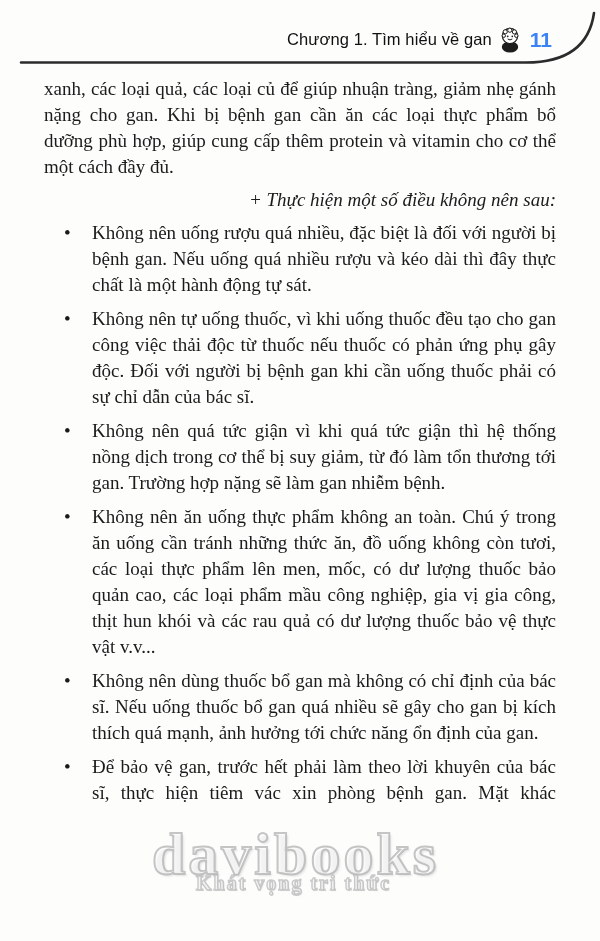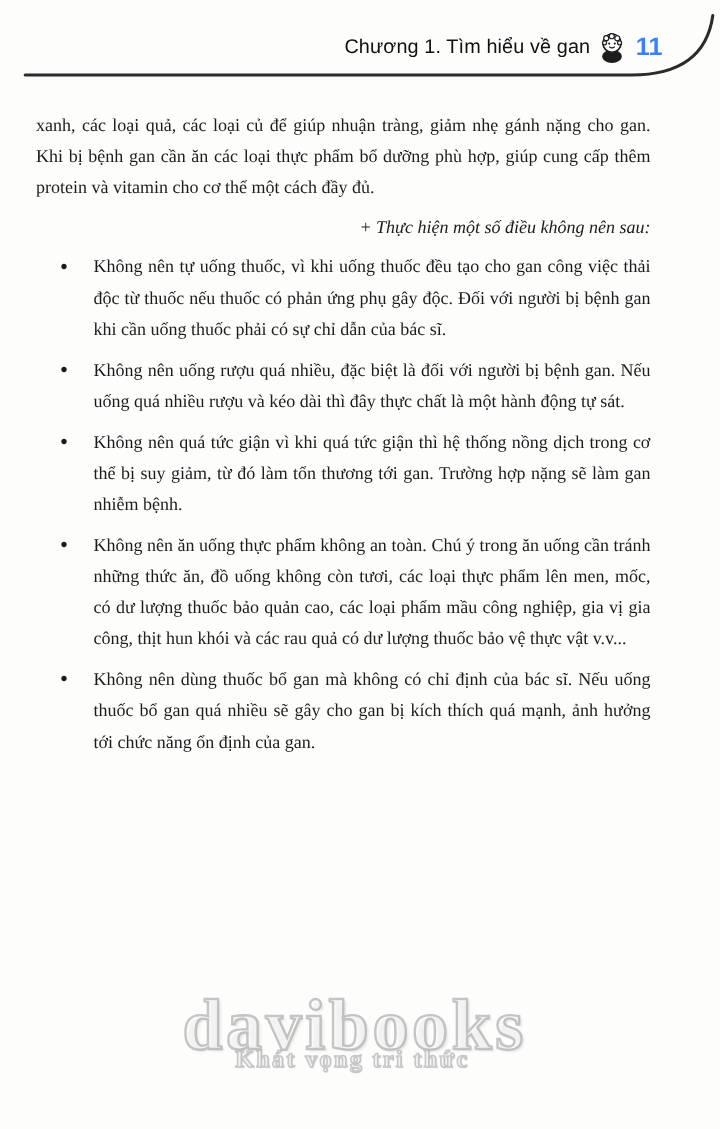--- a/index.html
+++ b/index.html
@@ -23,22 +23,22 @@
   }
   .chapter-title{
     font-size:16.5px;color:#101010;letter-spacing:.1px;
   }
   .mascot{display:inline-block;line-height:0;}
   .page-number{
     font-size:21px;font-weight:700;color:#3b82f6;margin-left:2px;
   }
   
   .page-body{
-    position:absolute;left:30px;top:76px;width:512px;
-    font-size:15px;line-height:26px;margin-top:16px;
+    position:absolute;left:44px;top:76px;width:512px;
+    font-size:19px;line-height:26px;
   }
   .intro{
     margin:0;text-align:justify;
   }
   .subheading{
     margin:7px 0 0 0;padding-left:23px;
     font-style:italic;text-align:right;
   }
   ul.donts{
     list-style:none;margin:7px 0 0 0;padding:0;
@@ -98,24 +98,25 @@
       </svg>
     </span>
     <span class="page-number">11</span>
   </div>
 </div>
 
 <div class="page-body">
   <p class="intro">xanh, các loại quả, các loại củ để giúp nhuận tràng, giảm nhẹ gánh nặng cho gan. Khi bị bệnh gan cần ăn các loại thực phẩm bổ dưỡng phù hợp, giúp cung cấp thêm protein và vitamin cho cơ thể một cách đầy đủ.</p>
   <p class="subheading">+ Thực hiện một số điều không nên sau:</p>
   <ul class="donts">
+    <li>Không nên uống rượu quá nhiều, đặc biệt là đối với người bị bệnh gan. Nếu uống quá nhiều rượu và kéo dài thì đây thực chất là một hành động tự sát.</li>
     <li>Không nên tự uống thuốc, vì khi uống thuốc đều tạo cho gan công việc thải độc từ thuốc nếu thuốc có phản ứng phụ gây độc. Đối với người bị bệnh gan khi cần uống thuốc phải có sự chỉ dẫn của bác sĩ.</li>
-    <li>Không nên uống rượu quá nhiều, đặc biệt là đối với người bị bệnh gan. Nếu uống quá nhiều rượu và kéo dài thì đây thực chất là một hành động tự sát.</li>
     <li>Không nên quá tức giận vì khi quá tức giận thì hệ thống nồng dịch trong cơ thể bị suy giảm, từ đó làm tổn thương tới gan. Trường hợp nặng sẽ làm gan nhiễm bệnh.</li>
     <li>Không nên ăn uống thực phẩm không an toàn. Chú ý trong ăn uống cần tránh những thức ăn, đồ uống không còn tươi, các loại thực phẩm lên men, mốc, có dư lượng thuốc bảo quản cao, các loại phẩm mầu công nghiệp, gia vị gia công, thịt hun khói và các rau quả có dư lượng thuốc bảo vệ thực vật v.v...</li>
     <li>Không nên dùng thuốc bổ gan mà không có chỉ định của bác sĩ. Nếu uống thuốc bổ gan quá nhiều sẽ gây cho gan bị kích thích quá mạnh, ảnh hưởng tới chức năng ổn định của gan.</li>
+    <li class="cutoff">Để bảo vệ gan, trước hết phải làm theo lời khuyên của bác sĩ, thực hiện tiêm vác xin phòng bệnh gan. Mặt khác</li>
   </ul>
 </div>
 
 <div class="watermark">
   <div class="wm-title">davibooks</div>
   <div class="wm-sub">Khát vọng tri thức</div>
 </div>
 
 </body></html>

